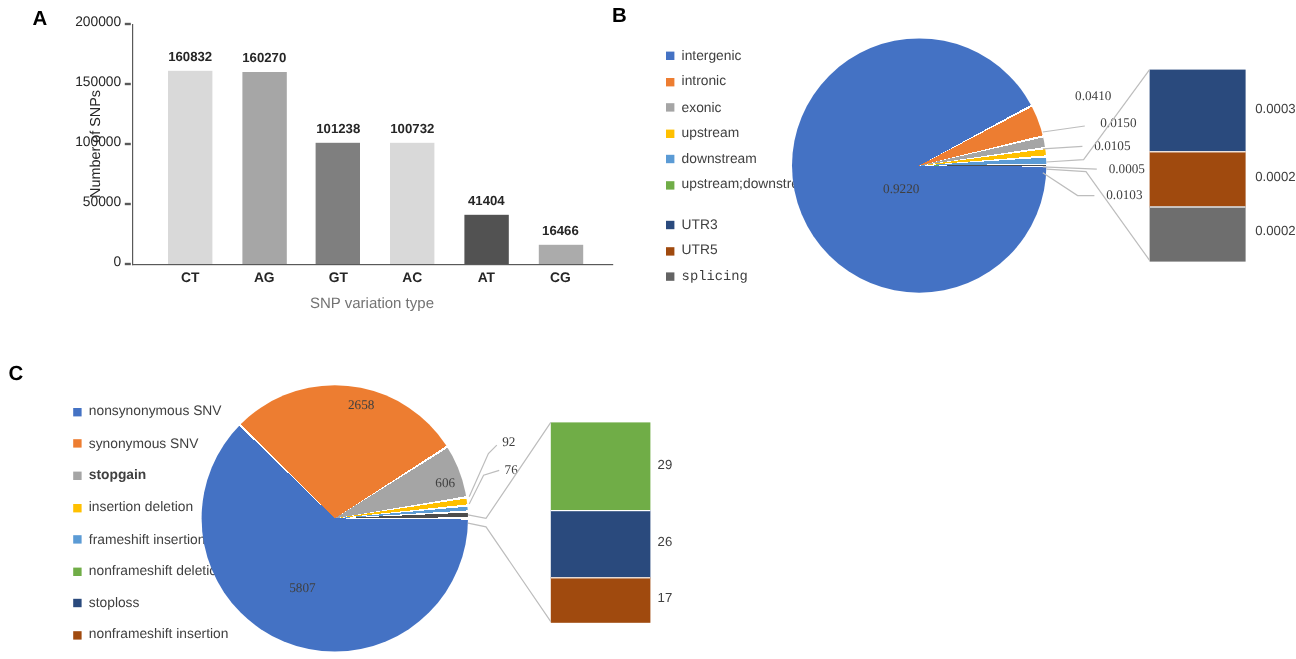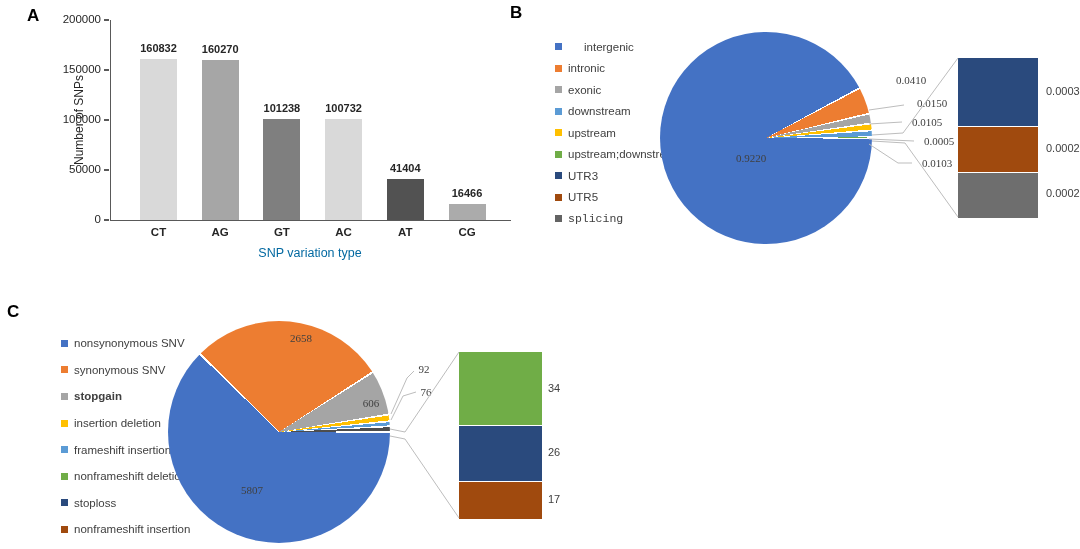--- a/index.html
+++ b/index.html
@@ -8,21 +8,21 @@
   .pletter{position:absolute;font-weight:700;font-size:17px;color:#000;}
   
   #plotA{position:absolute;left:110px;top:20px;width:400px;height:200px;
          border-left:1.5px solid #595959;border-bottom:1.5px solid #595959;}
   .ytick-label{position:absolute;width:48px;text-align:right;font-size:11.5px;color:#262626;}
   .ytick-mark{position:absolute;width:5px;height:1.5px;background:#595959;}
   .abar{position:absolute;bottom:0;}
   .abar-val{position:absolute;text-align:center;font-size:11px;font-weight:600;color:#262626;}
   .abar-cat{position:absolute;text-align:center;font-size:11.5px;font-weight:700;color:#262626;}
   .axis-title-x{position:absolute;left:110px;top:246px;width:400px;text-align:center;
-                font-size:12.5px;color:#0369a1;}
+                font-size:12.5px;color:#737373;}
   .axis-title-y{position:absolute;left:79px;top:120px;transform:translate(-50%,-50%) rotate(-90deg);
                 font-size:12px;color:#262626;white-space:nowrap;}
   
   .legend{position:absolute;list-style:none;margin:0;padding:0;}
   .legend li{display:flex;align-items:center;font-size:11.5px;color:#404040;white-space:nowrap;}
   .legend .sw{width:7px;height:7px;margin-right:6px;flex:none;}
   
   .pie{position:absolute;border-radius:50%;}
   
   .lbl{position:absolute;font-size:11px;color:#404040;white-space:nowrap;}
@@ -69,45 +69,45 @@
       <div class="ytick-mark" style="left: 104px; top: 119.25px;"></div>
       <div class="ytick-label" style="left: 53px; top: 63px;">150000</div>
       <div class="ytick-mark" style="left: 104px; top: 69.25px;"></div>
       <div class="ytick-label" style="left: 53px; top: 13px;">200000</div>
       <div class="ytick-mark" style="left: 104px; top: 19.25px;"></div>
     </div>
   <div class="axis-title-x">SNP variation type</div>
 
   <div class="pletter" style="left:510px;top:3px;">B</div>
   <ul class="legend" id="legendB" style="left:555px;top:36px;">
-      <li style="height: 21.5px; gap: 16px;">
+      <li style="height: 21.5px;">
         <span class="sw" style="background: rgb(68, 114, 196);"></span>
         <span>intergenic</span>
       </li>
       <li style="height: 21.5px;">
         <span class="sw" style="background: rgb(237, 125, 49);"></span>
         <span>intronic</span>
       </li>
       <li style="height: 21.5px;">
         <span class="sw" style="background: rgb(165, 165, 165);"></span>
         <span>exonic</span>
       </li>
       <li style="height: 21.5px;">
+        <span class="sw" style="background: rgb(255, 192, 0);"></span>
+        <span>upstream</span>
+      </li>
+      <li style="height: 21.5px;">
         <span class="sw" style="background: rgb(91, 155, 213);"></span>
         <span>downstream</span>
-      </li>
-      <li style="height: 21.5px;">
-        <span class="sw" style="background: rgb(255, 192, 0);"></span>
-        <span>upstream</span>
       </li>
       <li style="height: 21.5px;">
         <span class="sw" style="background: rgb(112, 173, 71);"></span>
         <span>upstream;downstream</span>
       </li>
-      <li style="height: 21.5px;">
+      <li style="height: 21.5px; margin-top: 12px;">
         <span class="sw" style="background: rgb(42, 74, 125);"></span>
         <span>UTR3</span>
       </li>
       <li style="height: 21.5px;">
         <span class="sw" style="background: rgb(160, 74, 14);"></span>
         <span>UTR5</span>
       </li>
       <li style="height: 21.5px; font-family: Liberation Mono, monospace;">
         <span class="sw" style="background: rgb(99, 99, 99);"></span>
         <span>splicing</span>
@@ -165,21 +165,21 @@
       </li>
     </ul>
   <div class="pie" id="pieC" style="left: 168px; top: 321px; width: 222px; height: 222px; background: conic-gradient(from 90deg, rgb(255, 255, 255) 0deg, rgb(255, 255, 255) 0.5deg, rgb(68, 114, 196) 0.5deg, rgb(68, 114, 196) 224.142deg, rgb(255, 255, 255) 224.142deg, rgb(255, 255, 255) 224.642deg, rgb(255, 255, 255) 224.642deg, rgb(255, 255, 255) 225.142deg, rgb(237, 125, 49) 225.142deg, rgb(237, 125, 49) 326.966deg, rgb(255, 255, 255) 326.966deg, rgb(255, 255, 255) 327.466deg, rgb(255, 255, 255) 327.466deg, rgb(255, 255, 255) 327.966deg, rgb(165, 165, 165) 327.966deg, rgb(165, 165, 165) 350.409deg, rgb(255, 255, 255) 350.409deg, rgb(255, 255, 255) 350.909deg, rgb(255, 255, 255) 350.909deg, rgb(255, 255, 255) 351.409deg, rgb(255, 192, 0) 351.409deg, rgb(255, 192, 0) 353.968deg, rgb(255, 255, 255) 353.968deg, rgb(255, 255, 255) 354.468deg, rgb(255, 255, 255) 354.468deg, rgb(255, 255, 255) 354.928deg, rgb(91, 155, 213) 354.928deg, rgb(91, 155, 213) 356.562deg, rgb(255, 255, 255) 356.562deg, rgb(255, 255, 255) 357.021deg, rgb(255, 255, 255) 357.021deg, rgb(255, 255, 255) 357.521deg, rgb(77, 77, 77) 357.521deg, rgb(77, 77, 77) 359.5deg, rgb(255, 255, 255) 359.5deg, rgb(255, 255, 255) 360deg);"></div>
   <div class="lbl c" style="left:232px;top:484px;width:40px;">5807</div>
   <div class="lbl c" style="left:281px;top:332px;width:40px;">2658</div>
   <div class="lbl c" style="left:353px;top:397px;width:36px;">606</div>
   <div class="lbl c" style="left:410px;top:363px;width:28px;">92</div>
   <div class="lbl c" style="left:412px;top:386px;width:28px;">76</div>
   <div class="stack" id="stackC" style="left:459px;top:352px;width:83px;height:166px;">
       <div class="seg" style="top: 0px; height: 73.2987px; background: rgb(112, 173, 71);"></div>
-      <div class="seg-lbl" style="left: 89px; top: 29.6494px;">34</div>
+      <div class="seg-lbl" style="left: 89px; top: 29.6494px;">29</div>
       <div class="seg" style="top: 73.2987px; height: 56.0519px; background: rgb(42, 74, 125); border-top: 1px solid rgb(255, 255, 255);"></div>
       <div class="seg-lbl" style="left: 89px; top: 94.3247px;">26</div>
       <div class="seg" style="top: 129.351px; height: 36.6494px; background: rgb(160, 74, 14); border-top: 1px solid rgb(255, 255, 255);"></div>
       <div class="seg-lbl" style="left: 89px; top: 140.675px;">17</div>
     </div>
 
   <svg id="lines" width="1080" height="549">
     <polyline points="872,135 903,133 958,58" fill="none" stroke="#bdbdbd" stroke-width="1"></polyline>
     <polyline points="872,141 905,143 958,217" fill="none" stroke="#bdbdbd" stroke-width="1"></polyline>
     <polyline points="869,110 904,105" fill="none" stroke="#bdbdbd" stroke-width="1"></polyline>

